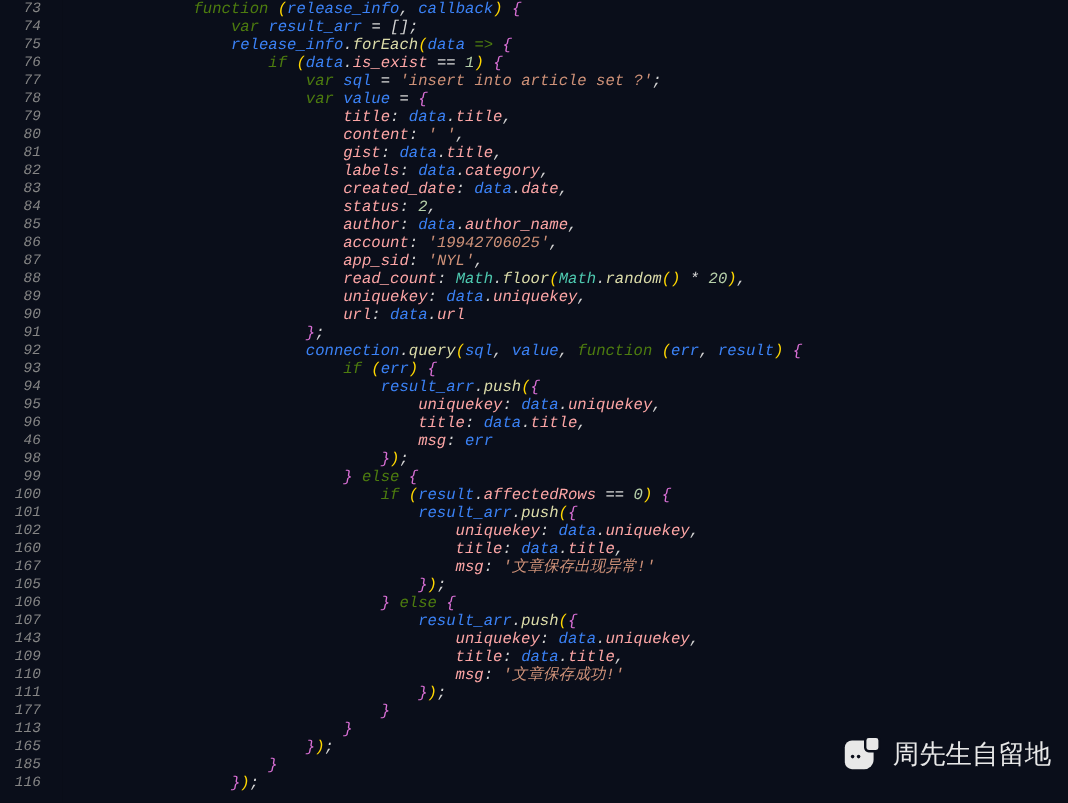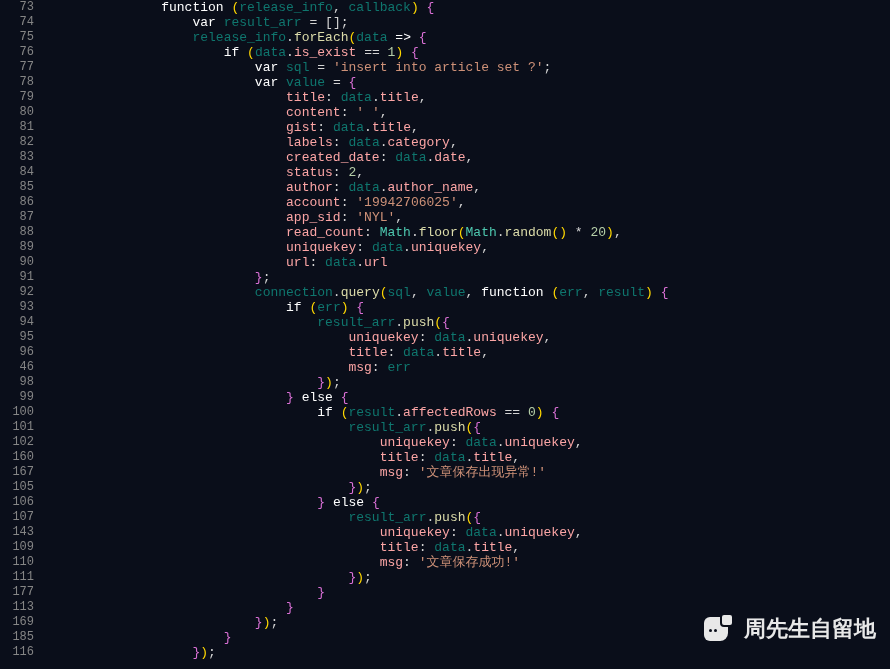--- a/index.html
+++ b/index.html
@@ -9,59 +9,60 @@
   font-size: 13px;
   color: #d4d4d4;
   width: 890px;
   height: 669px;
   overflow: hidden;
   position: relative;
 }
 .editor {
   display: flex;
   height: 100%;
+  font-style: italic;
 }
 .gutter {
   width: 52px;
   background: #0a0e1a;
   color: #858585;
   text-align: right;
   padding-right: 18px;
   user-select: none;
   flex-shrink: 0;
 }
 .gutter div { height: 15px; line-height: 15px; font-size: 12px; }
 .code {
   flex: 1;
   background: #0a0e1a;
   white-space: pre;
   padding-left: 0;
 }
 .code div { height: 15px; line-height: 15px; }
-.kw { color: #ffffff; }
+.kw { color: #4d7c0f; }
 .fn { color: #dcdcaa; }
-.id { color: #0f766e; }
+.id { color: #3b82f6; }
 .paren { color: #ffd700; }
 .brace { color: #da70d6; }
 .str { color: #ce9178; }
 .num { color: #b5cea8; }
 .punc { color: #d4d4d4; }
 .math { color: #4ec9b0; text-align: center; }
 .prop { color: #fca5a5; }
 .watermark {
   position: absolute;
   right: 14px;
   bottom: 22px;
   display: flex;
   align-items: center;
   gap: 8px;
   color: #e8e8e8;
   font-family: "Microsoft YaHei", sans-serif;
   font-size: 22px;
-  font-weight: 700;
+  font-weight: 400;
 }
 .wm-icon {
   width: 36px;
   height: 36px;
   position: relative;
   display: flex;
   align-items: center;
   justify-content: center;
 }
 .wm-icon .big {
@@ -129,21 +130,21 @@
       <div>167</div>
       <div>105</div>
       <div>106</div>
       <div>107</div>
       <div>143</div>
       <div>109</div>
       <div>110</div>
       <div>111</div>
       <div>177</div>
       <div>113</div>
-      <div>169</div>
+      <div>165</div>
       <div>185</div>
       <div>116</div>
     </div>
   <div class="code" id="code"><div>              <span class="kw">function</span> <span class="paren">(</span><span class="id">release_info</span><span class="punc">,</span> <span class="id">callback</span><span class="paren">)</span> <span class="brace">{</span></div><div>                  <span class="kw">var</span> <span class="id">result_arr</span> <span class="punc">=</span> <span class="punc">[</span><span class="punc">]</span><span class="punc">;</span></div><div>                  <span class="id">release_info</span><span class="punc">.</span><span class="fn">forEach</span><span class="paren">(</span><span class="id">data</span> <span class="kw">=&gt;</span> <span class="brace">{</span></div><div>                      <span class="kw">if</span> <span class="paren">(</span><span class="id">data</span><span class="punc">.</span><span class="prop">is_exist</span> <span class="punc">==</span> <span class="num">1</span><span class="paren">)</span> <span class="brace">{</span></div><div>                          <span class="kw">var</span> <span class="id">sql</span> <span class="punc">=</span> <span class="str">'insert into article set ?'</span><span class="punc">;</span></div><div>                          <span class="kw">var</span> <span class="id">value</span> <span class="punc">=</span> <span class="brace">{</span></div><div>                              <span class="prop">title</span><span class="punc">:</span> <span class="id">data</span><span class="punc">.</span><span class="prop">title</span><span class="punc">,</span></div><div>                              <span class="prop">content</span><span class="punc">:</span> <span class="str">' '</span><span class="punc">,</span></div><div>                              <span class="prop">gist</span><span class="punc">:</span> <span class="id">data</span><span class="punc">.</span><span class="prop">title</span><span class="punc">,</span></div><div>                              <span class="prop">labels</span><span class="punc">:</span> <span class="id">data</span><span class="punc">.</span><span class="prop">category</span><span class="punc">,</span></div><div>                              <span class="prop">created_date</span><span class="punc">:</span> <span class="id">data</span><span class="punc">.</span><span class="prop">date</span><span class="punc">,</span></div><div>                              <span class="prop">status</span><span class="punc">:</span> <span class="num">2</span><span class="punc">,</span></div><div>                              <span class="prop">author</span><span class="punc">:</span> <span class="id">data</span><span class="punc">.</span><span class="prop">author_name</span><span class="punc">,</span></div><div>                              <span class="prop">account</span><span class="punc">:</span> <span class="str">'19942706025'</span><span class="punc">,</span></div><div>                              <span class="prop">app_sid</span><span class="punc">:</span> <span class="str">'NYL'</span><span class="punc">,</span></div><div>                              <span class="prop">read_count</span><span class="punc">:</span> <span class="math">Math</span><span class="punc">.</span><span class="fn">floor</span><span class="paren">(</span><span class="math">Math</span><span class="punc">.</span><span class="fn">random</span><span class="paren">(</span><span class="paren">)</span> <span class="punc">*</span> <span class="num">20</span><span class="paren">)</span><span class="punc">,</span></div><div>                              <span class="prop">uniquekey</span><span class="punc">:</span> <span class="id">data</span><span class="punc">.</span><span class="prop">uniquekey</span><span class="punc">,</span></div><div>                              <span class="prop">url</span><span class="punc">:</span> <span class="id">data</span><span class="punc">.</span><span class="prop">url</span></div><div>                          <span class="brace">}</span><span class="punc">;</span></div><div>                          <span class="id">connection</span><span class="punc">.</span><span class="fn">query</span><span class="paren">(</span><span class="id">sql</span><span class="punc">,</span> <span class="id">value</span><span class="punc">,</span> <span class="kw">function</span> <span class="paren">(</span><span class="id">err</span><span class="punc">,</span> <span class="id">result</span><span class="paren">)</span> <span class="brace">{</span></div><div>                              <span class="kw">if</span> <span class="paren">(</span><span class="id">err</span><span class="paren">)</span> <span class="brace">{</span></div><div>                                  <span class="id">result_arr</span><span class="punc">.</span><span class="fn">push</span><span class="paren">(</span><span class="brace">{</span></div><div>                                      <span class="prop">uniquekey</span><span class="punc">:</span> <span class="id">data</span><span class="punc">.</span><span class="prop">uniquekey</span><span class="punc">,</span></div><div>                                      <span class="prop">title</span><span class="punc">:</span> <span class="id">data</span><span class="punc">.</span><span class="prop">title</span><span class="punc">,</span></div><div>                                      <span class="prop">msg</span><span class="punc">:</span> <span class="id">err</span></div><div>                                  <span class="brace">}</span><span class="paren">)</span><span class="punc">;</span></div><div>                              <span class="brace">}</span> <span class="kw">else</span> <span class="brace">{</span></div><div>                                  <span class="kw">if</span> <span class="paren">(</span><span class="id">result</span><span class="punc">.</span><span class="prop">affectedRows</span> <span class="punc">==</span> <span class="num">0</span><span class="paren">)</span> <span class="brace">{</span></div><div>                                      <span class="id">result_arr</span><span class="punc">.</span><span class="fn">push</span><span class="paren">(</span><span class="brace">{</span></div><div>                                          <span class="prop">uniquekey</span><span class="punc">:</span> <span class="id">data</span><span class="punc">.</span><span class="prop">uniquekey</span><span class="punc">,</span></div><div>                                          <span class="prop">title</span><span class="punc">:</span> <span class="id">data</span><span class="punc">.</span><span class="prop">title</span><span class="punc">,</span></div><div>                                          <span class="prop">msg</span><span class="punc">:</span> <span class="str">'文章保存出现异常!'</span></div><div>                                      <span class="brace">}</span><span class="paren">)</span><span class="punc">;</span></div><div>                                  <span class="brace">}</span> <span class="kw">else</span> <span class="brace">{</span></div><div>                                      <span class="id">result_arr</span><span class="punc">.</span><span class="fn">push</span><span class="paren">(</span><span class="brace">{</span></div><div>                                          <span class="prop">uniquekey</span><span class="punc">:</span> <span class="id">data</span><span class="punc">.</span><span class="prop">uniquekey</span><span class="punc">,</span></div><div>                                          <span class="prop">title</span><span class="punc">:</span> <span class="id">data</span><span class="punc">.</span><span class="prop">title</span><span class="punc">,</span></div><div>                                          <span class="prop">msg</span><span class="punc">:</span> <span class="str">'文章保存成功!'</span></div><div>                                      <span class="brace">}</span><span class="paren">)</span><span class="punc">;</span></div><div>                                  <span class="brace">}</span></div><div>                              <span class="brace">}</span></div><div>                          <span class="brace">}</span><span class="paren">)</span><span class="punc">;</span></div><div>                      <span class="brace">}</span></div><div>                  <span class="brace">}</span><span class="paren">)</span><span class="punc">;</span></div></div>
 </div>
 
 <div class="watermark">
   <span class="wm-icon">
     <span class="big"></span>
     <span class="dots">

